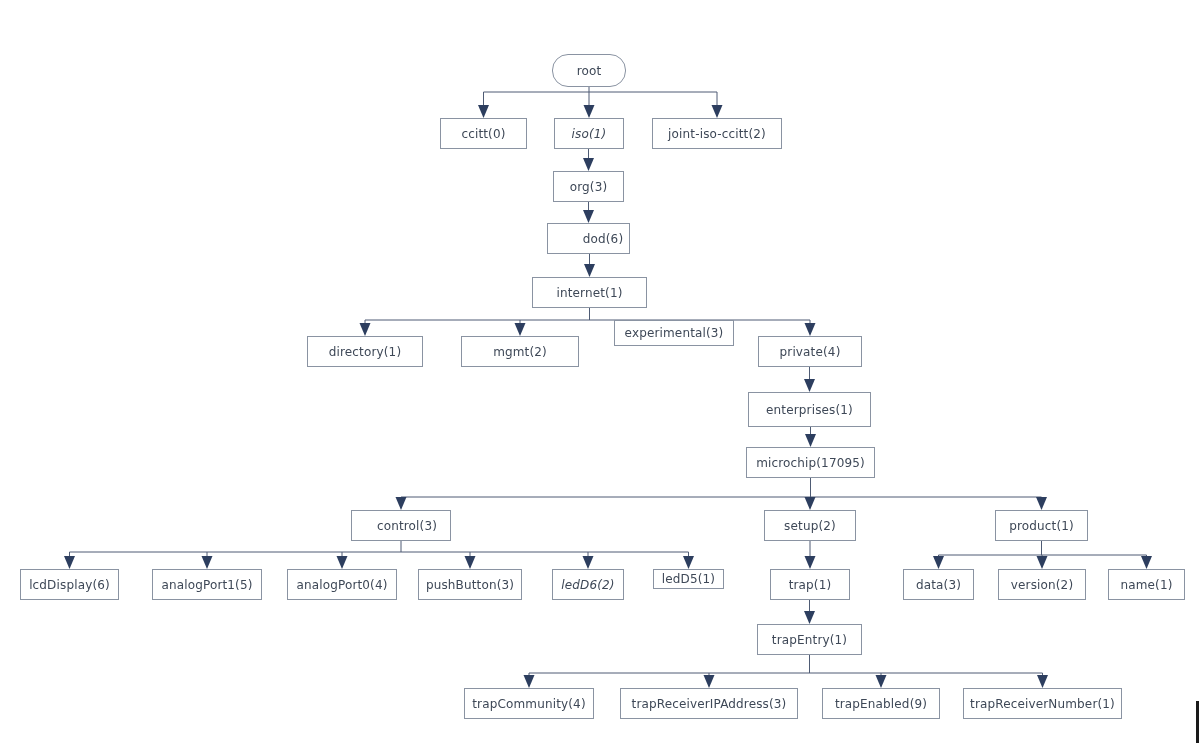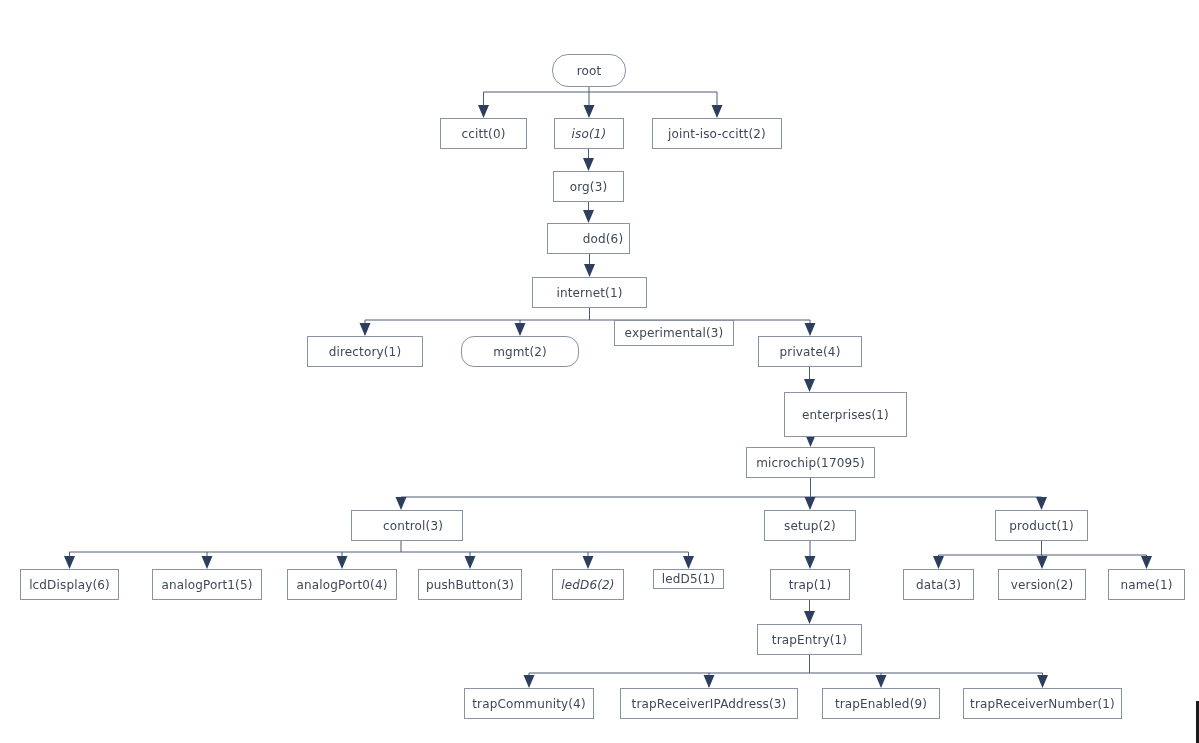--- a/index.html
+++ b/index.html
@@ -78,26 +78,26 @@
     </svg>
   <div id="nodes-layer">
       <div class="node stadium" style="left: 552px; top: 54px; width: 74px; height: 33px;">root</div>
       <div class="node" style="left: 440px; top: 118px; width: 87px; height: 31px;">ccitt(0)</div>
       <div class="node" style="left: 554px; top: 118px; width: 70px; height: 31px; font-style: italic;">iso(1)</div>
       <div class="node" style="left: 652px; top: 118px; width: 130px; height: 31px;">joint-iso-ccitt(2)</div>
       <div class="node" style="left: 553px; top: 171px; width: 71px; height: 31px;">org(3)</div>
       <div class="node" style="left: 547px; top: 223px; width: 83px; height: 31px; padding-left: 29px;">dod(6)</div>
       <div class="node" style="left: 532px; top: 277px; width: 115px; height: 31px;">internet(1)</div>
       <div class="node" style="left: 307px; top: 336px; width: 116px; height: 31px;">directory(1)</div>
-      <div class="node" style="left: 461px; top: 336px; width: 118px; height: 31px; border-radius: 13px;">mgmt(2)</div>
+      <div class="node" style="left: 461px; top: 336px; width: 118px; height: 31px;">mgmt(2)</div>
       <div class="node" style="left: 614px; top: 320px; width: 120px; height: 26px; text-align: center;">experimental(3)</div>
       <div class="node" style="left: 758px; top: 336px; width: 104px; height: 31px;">private(4)</div>
-      <div class="node" style="left: 784px; top: 392px; width: 123px; height: 45px;">enterprises(1)</div>
+      <div class="node" style="left: 748px; top: 392px; width: 123px; height: 35px;">enterprises(1)</div>
       <div class="node" style="left: 746px; top: 447px; width: 129px; height: 31px;">microchip(17095)</div>
-      <div class="node" style="left: 351px; top: 510px; width: 112px; height: 31px; padding-left: 12px;">control(3)</div>
+      <div class="node" style="left: 351px; top: 510px; width: 100px; height: 31px; padding-left: 12px;">control(3)</div>
       <div class="node" style="left: 764px; top: 510px; width: 92px; height: 31px;">setup(2)</div>
       <div class="node" style="left: 995px; top: 510px; width: 93px; height: 31px;">product(1)</div>
       <div class="node" style="left: 20px; top: 569px; width: 99px; height: 31px;">lcdDisplay(6)</div>
       <div class="node" style="left: 152px; top: 569px; width: 110px; height: 31px;">analogPort1(5)</div>
       <div class="node" style="left: 287px; top: 569px; width: 110px; height: 31px;">analogPort0(4)</div>
       <div class="node" style="left: 418px; top: 569px; width: 104px; height: 31px;">pushButton(3)</div>
       <div class="node" style="left: 552px; top: 569px; width: 72px; height: 31px; font-style: italic;">ledD6(2)</div>
       <div class="node" style="left: 653px; top: 569px; width: 71px; height: 20px;">ledD5(1)</div>
       <div class="node" style="left: 770px; top: 569px; width: 80px; height: 31px;">trap(1)</div>
       <div class="node" style="left: 903px; top: 569px; width: 71px; height: 31px;">data(3)</div>

